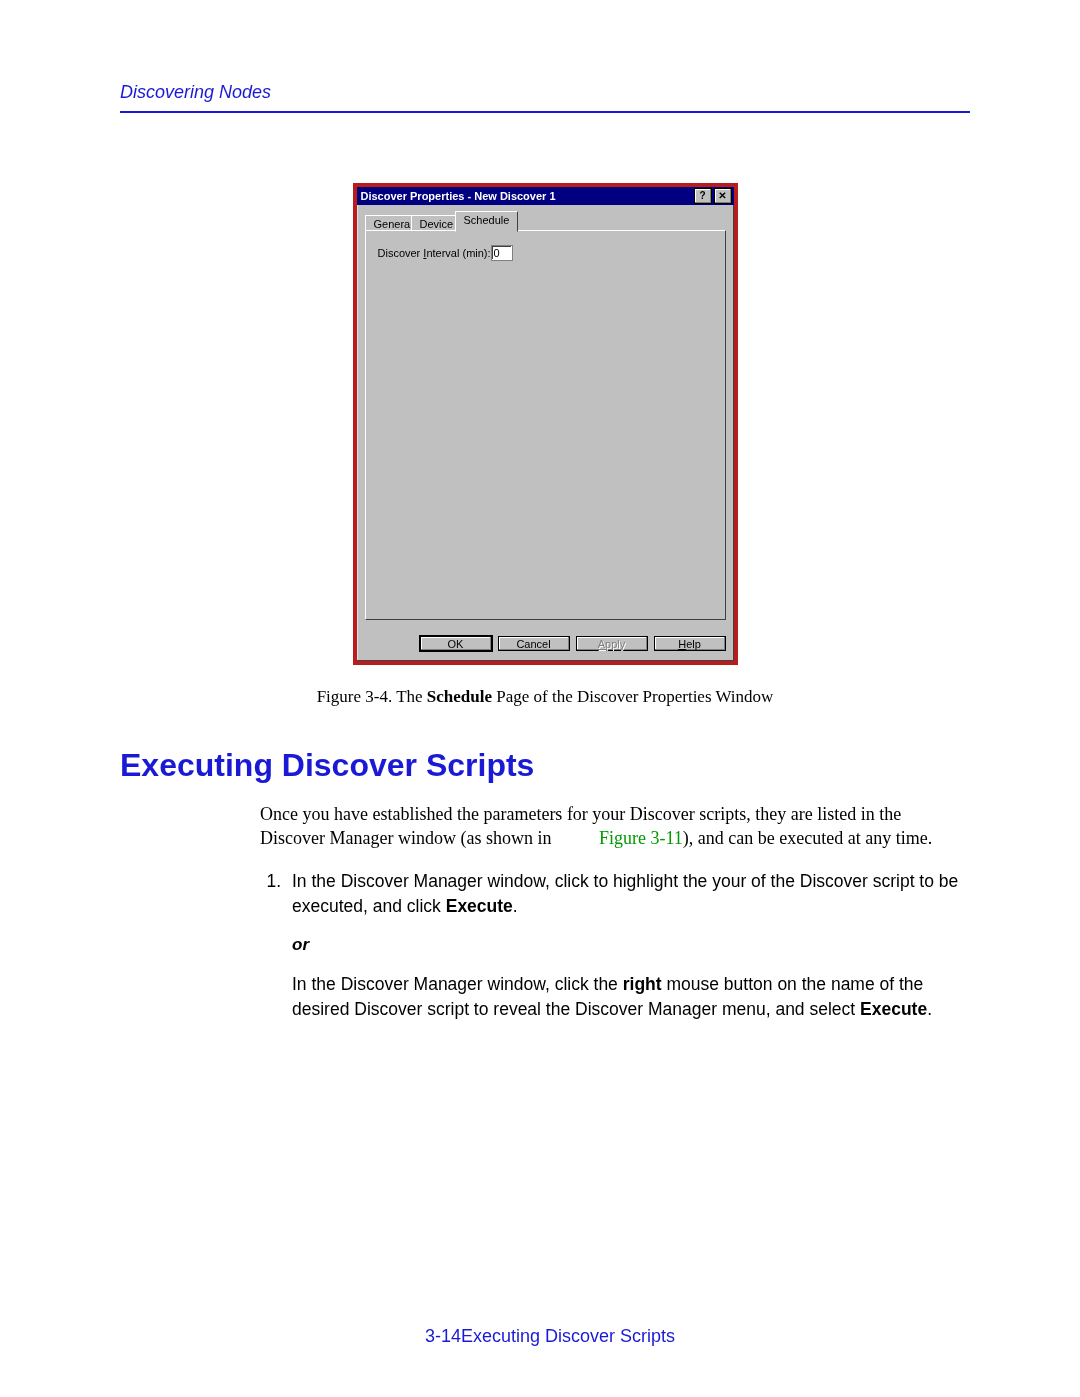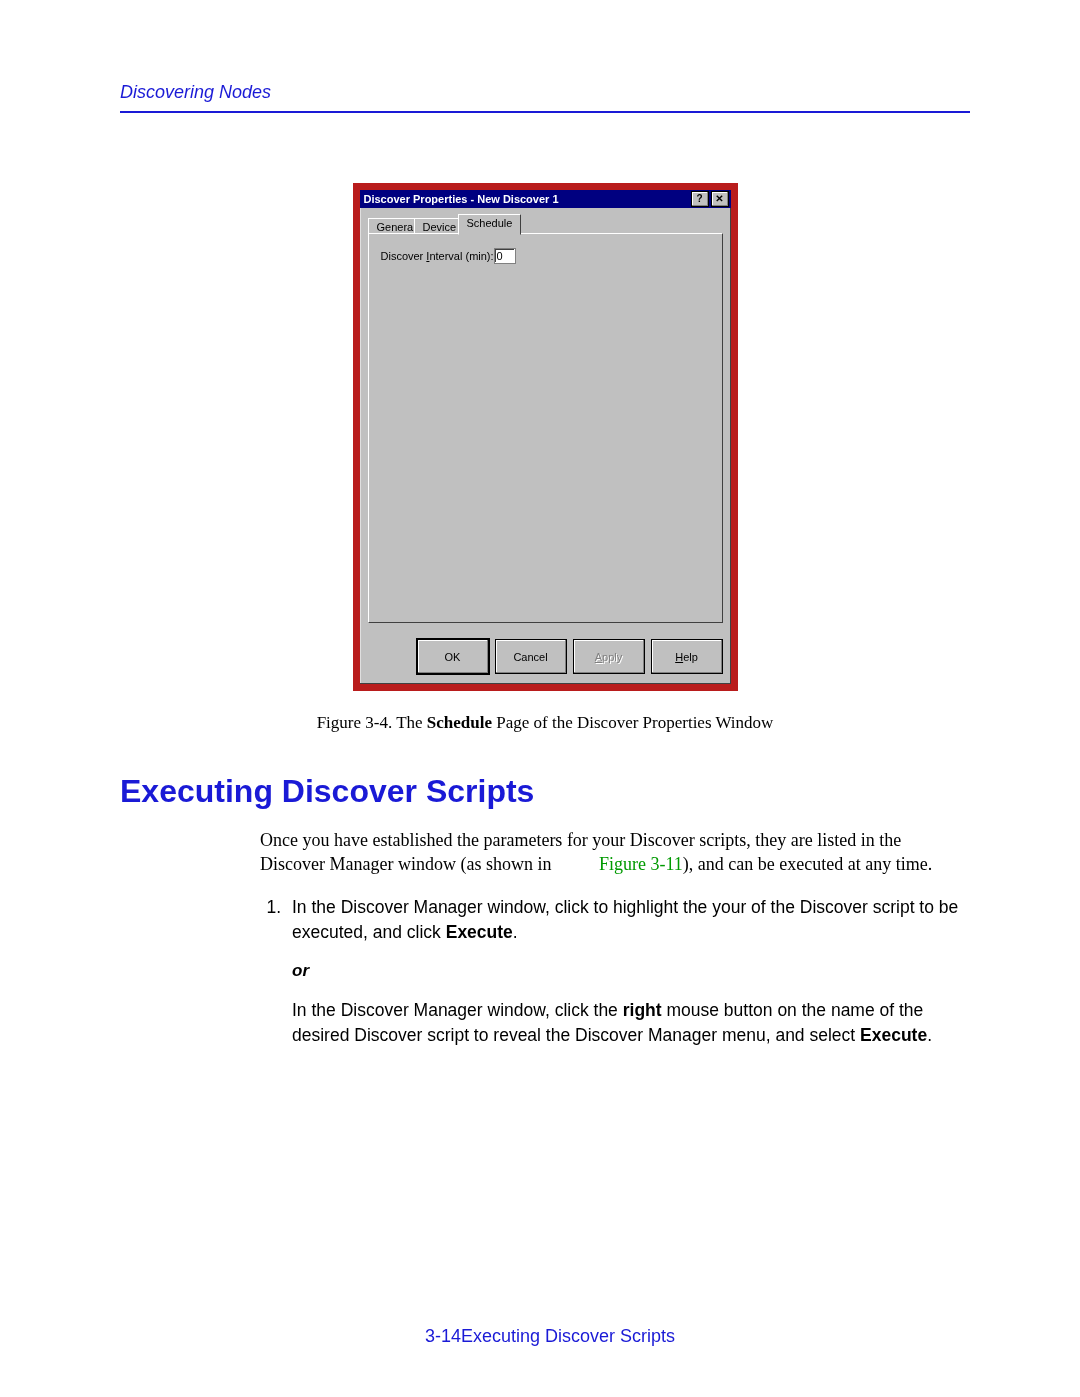--- a/index.html
+++ b/index.html
@@ -34,21 +34,21 @@
 
   
   .dialog-wrap {
     width: 385px;
     margin: 0 auto;
     font-family: "MS Sans Serif", Tahoma, Arial, sans-serif;
     font-size: 11px;
     color: #000;
   }
   .dlg {
-    border: 7px solid #b91c1c;
+    border: 4px solid #b91c1c;
     background: #c0c0c0;
     box-shadow: inset -1px -1px 0 #404040, inset 1px 1px 0 #dfdfdf;
   }
   .titlebar {
     background: #000080;
     color: #fff;
     display: flex;
     align-items: center;
     height: 18px;
     padding: 0 2px 0 4px;
@@ -106,21 +106,21 @@
     box-shadow: inset -1px -1px 0 #fff, inset 1px 1px 0 #404040;
     font-size: 11px;
     padding: 0 2px;
     box-sizing: border-box;
   }
   .btnrow {
     display: flex; justify-content: flex-end; gap: 6px;
     padding: 8px 8px 10px 8px;
   }
   .winbtn {
-    width: 72px; height: 35px;
+    width: 72px; height: 15px;
     background: #c0c0c0;
     border: 1px solid #000;
     box-shadow: inset -1px -1px 0 #808080, inset 1px 1px 0 #fff;
     font-family: "MS Sans Serif", Tahoma, Arial, sans-serif;
     font-size: 11px;
     padding: 0;
   }
   .winbtn.default { box-shadow: inset -1px -1px 0 #808080, inset 1px 1px 0 #fff, 0 0 0 1px #000; }
   .winbtn:disabled { color: #808080; text-shadow: 1px 1px 0 #fff; }
   .winbtn .ul { text-decoration: underline; }

